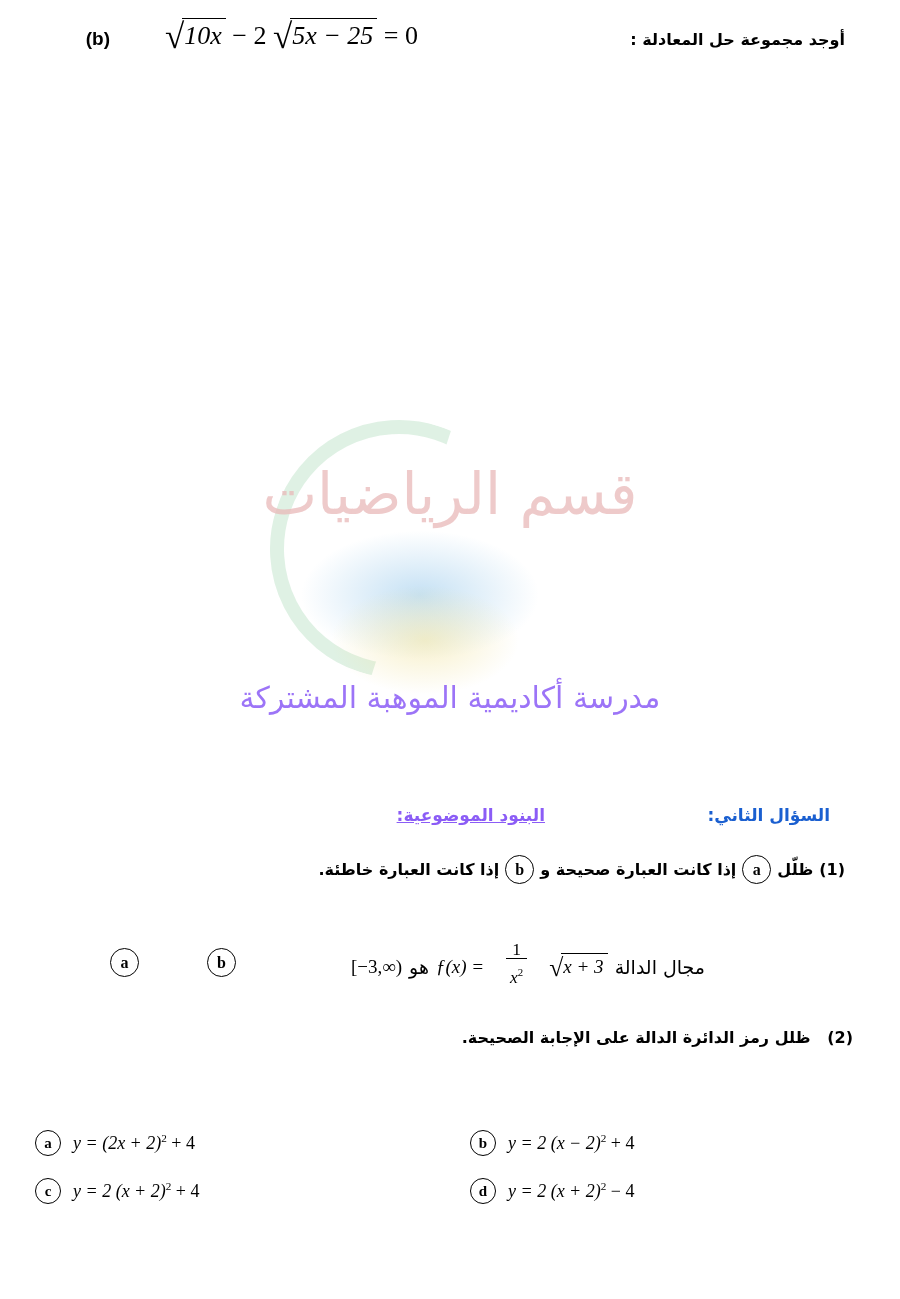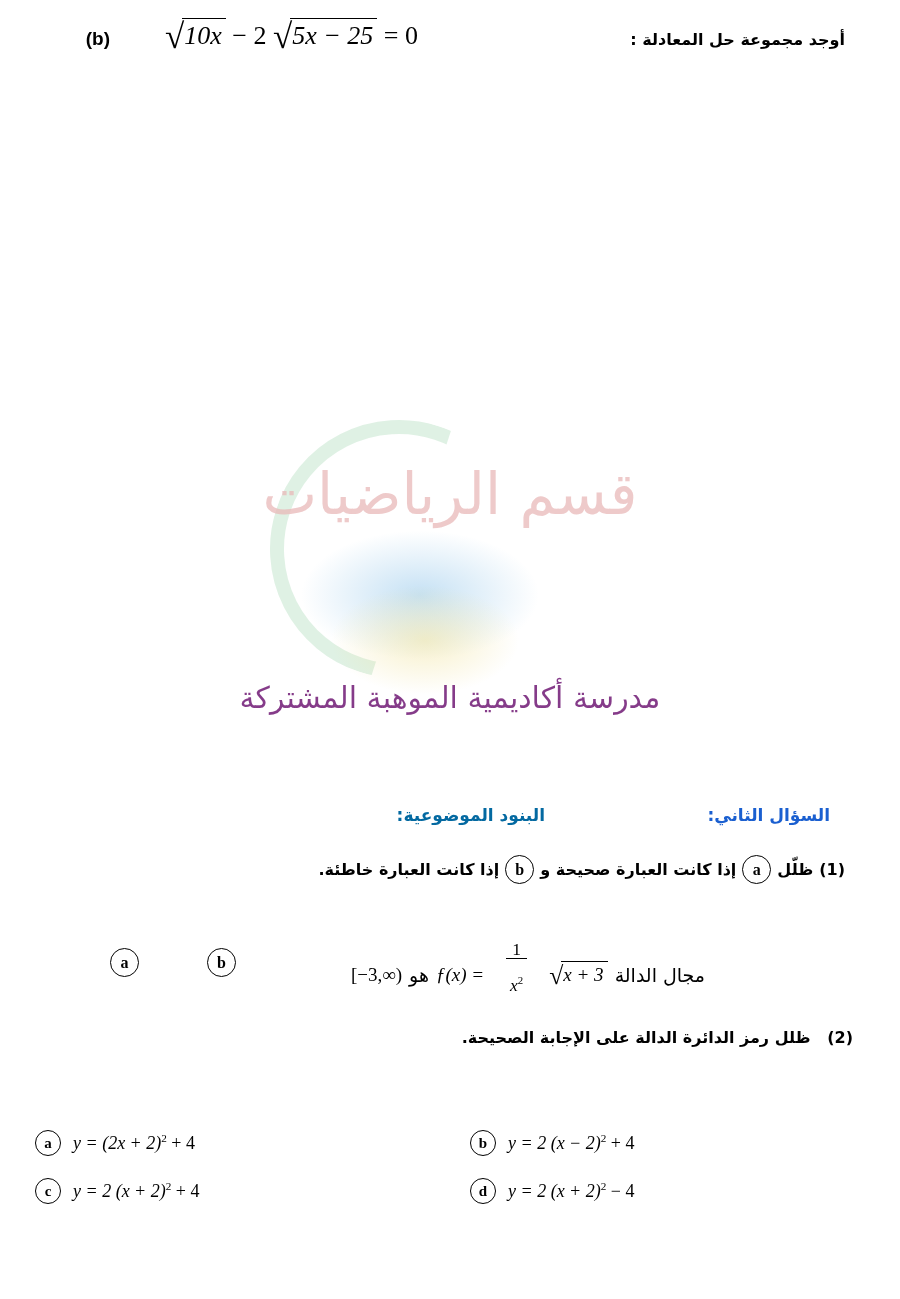--- a/index.html
+++ b/index.html
@@ -67,21 +67,21 @@
     letter-spacing: 2px;
     font-family: "DejaVu Sans", sans-serif;
   }
   .wm-ar2 {
     position: absolute;
     left: 0;
     top: 280px;
     width: 900px;
     text-align: center;
     font-size: 30px;
-    color: #701a75;
+    color: #8b5cf6;
     opacity: .85;
     font-family: "DejaVu Sans", sans-serif;
   }
   .wm-en {
     position: absolute;
     left: 0;
     top: 345px;
     width: 900px;
     text-align: center;
     font-size: 17px;
@@ -127,30 +127,30 @@
   
   .frac {
     display: inline-block;
     vertical-align: middle;
     text-align: center;
     font-size: .92em;
     line-height: 1.05;
     margin: 0 2px;
   }
   .frac .num { display: block; padding: 0 4px; }
-  .frac .den { display: block; border-top: 1.3px solid #000; padding: 16px 4px; }
+  .frac .den { display: block; border-top: 1.3px solid #000; padding: 8px 4px; }
 
   
   #q2-title {
     position: absolute; right: 70px; top: 805px;
     font-size: 17px; font-weight: bold; color: #1a5fd0;
   }
   #q2-subtitle {
     position: absolute; right: 355px; top: 805px;
-    font-size: 17px; font-weight: bold; color: #0369a1;
+    font-size: 17px; font-weight: bold; color: #8b5cf6; text-decoration: underline;
   }
 
   
   #item1-line {
     position: absolute; right: 55px; top: 855px;
     font-size: 16px; font-weight: bold;
     display: flex; align-items: center; gap: 6px;
   }
   .circ {
     display: inline-flex;

